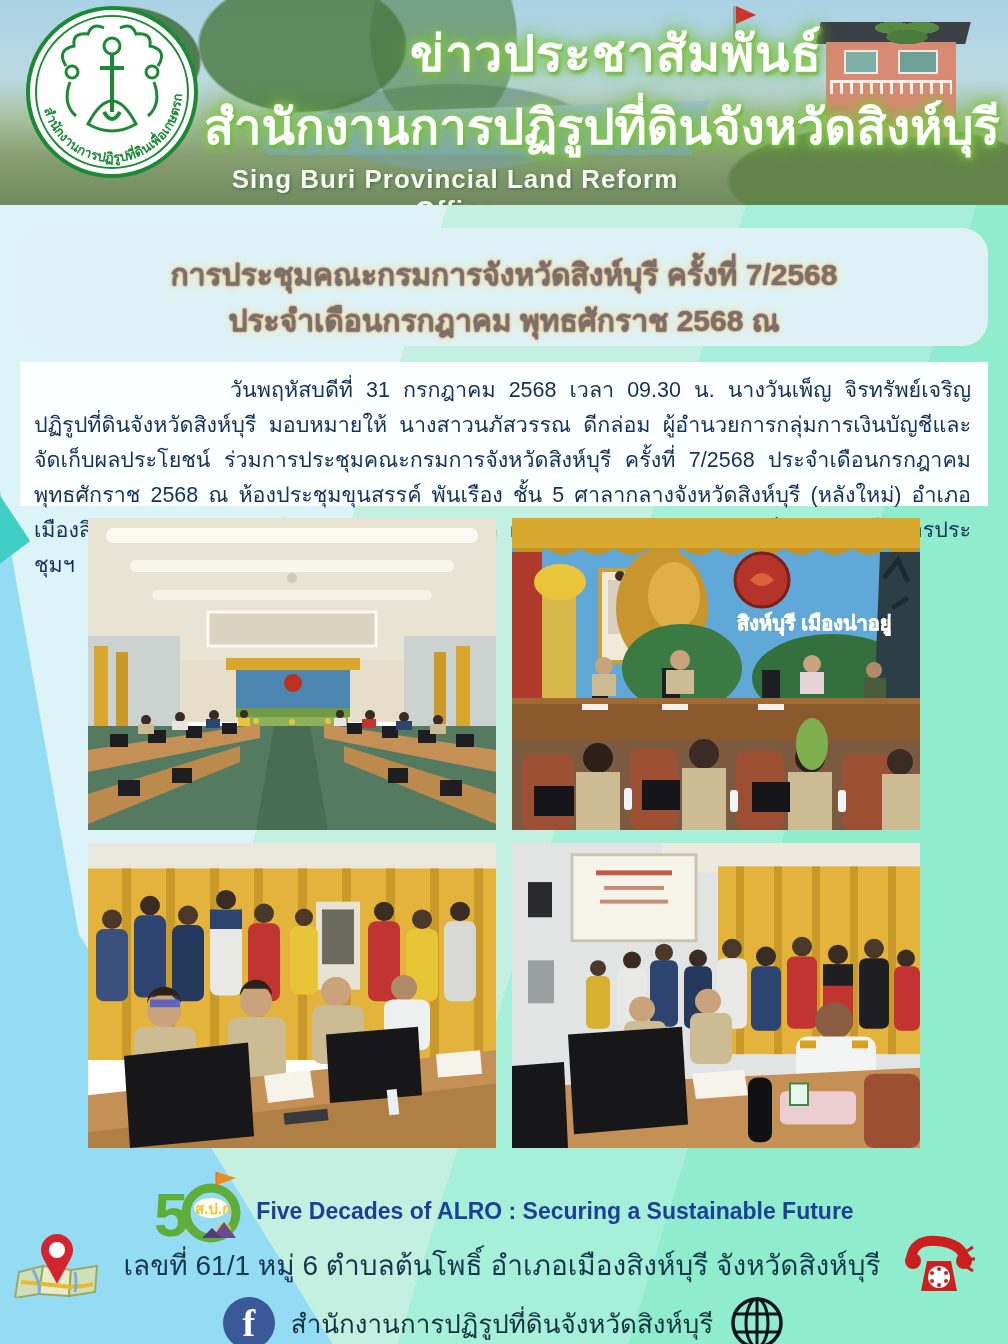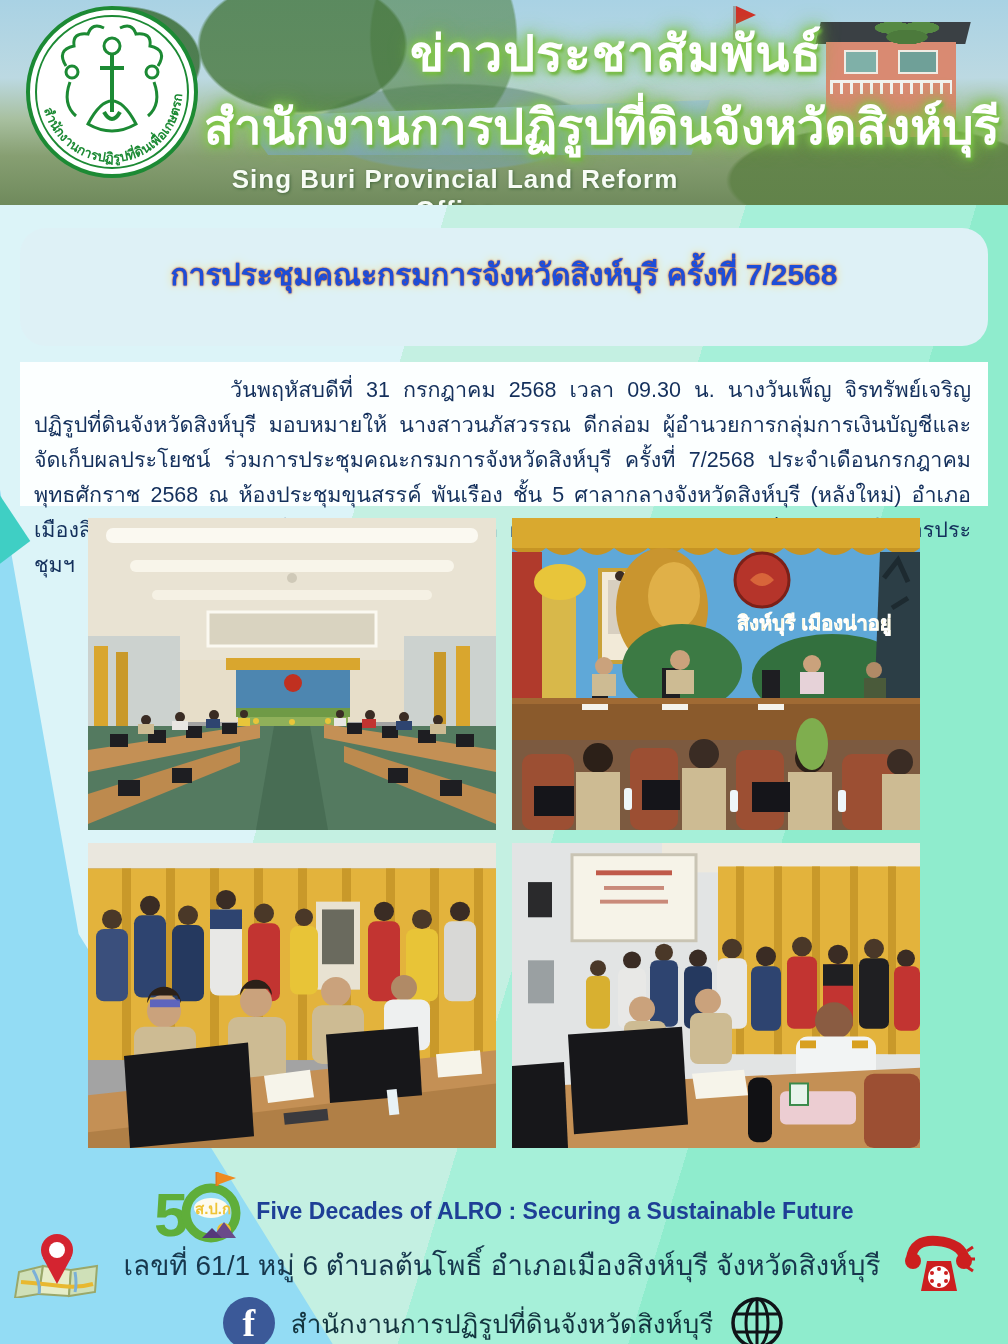--- a/index.html
+++ b/index.html
@@ -64,39 +64,39 @@
     text-shadow:0 0 7px #8bcc52,0 0 14px #84c84c,0 0 22px #6fb53e,2px 3px 3px #63a83c;}
   .h-title3{position:absolute;top:164px;left:200px;width:510px;text-align:center;
     font-size:26px;font-weight:bold;color:#f7fcf5;letter-spacing:1px;
     text-shadow:1px 1px 3px rgba(45,85,45,.65);}
   
   .title-card{
     position:absolute;left:20px;top:228px;width:968px;height:118px;
     background:#def1f6;border-radius:26px;text-align:center;padding-top:24px;
   }
   .title-card .line{
-    font-size:30px;font-weight:bold;color:#1d4ed8;line-height:46px;
+    font-size:30px;font-weight:bold;color:#737373;line-height:46px;
     text-shadow:0 0 2px #b32100,0 0 9px #f6e07e;
   }
   
   .body-card{
     position:absolute;left:20px;top:362px;width:968px;height:144px;
     background:#fcffff;
   }
   .body-card p{
     margin:11px 17px 0 14px;font-size:21.5px;line-height:35px;color:#14305c;
     text-indent:196px;text-align:justify;
   }
   
   .photo-grid{
     position:absolute;left:88px;top:518px;width:832px;height:630px;
     display:grid;grid-template-columns:408px 408px;grid-template-rows:312px 305px;
     column-gap:16px;row-gap:13px;
   }
-  .photo{overflow:hidden;background:#a3a3a3;}
+  .photo{overflow:hidden;background:#ffffff;}
   .photo svg{display:block;width:100%;height:100%;}
   
   .alro-row{position:absolute;left:0;top:1170px;width:1008px;display:flex;justify-content:center;align-items:center;gap:10px;}
   .alro-text{display:flex;flex-direction:column;gap:2px;justify-content:space-between;}
   .alro-en{font-size:23px;font-weight:bold;color:#1e3f96;}
   .alro-th{font-size:24px;font-weight:bold;color:#24479c;}
   .addr-row{position:absolute;left:0;top:1232px;width:988px;display:flex;justify-content:center;align-items:center;gap:22px;}
   .addr-text{font-size:28px;color:#17374d;}
   .phone-num{font-size:30px;color:#1f5a66;letter-spacing:1px;}
   .social-row{position:absolute;left:0;top:1295px;width:1008px;display:flex;justify-content:center;align-items:center;gap:16px;}
@@ -143,20 +143,21 @@
       </text>
     </svg>
 
     <div class="h-title1">ข่าวประชาสัมพันธ์</div>
     <div class="h-title2">สำนักงานการปฏิรูปที่ดินจังหวัดสิงห์บุรี</div>
     <div class="h-title3">Sing Buri Provincial Land Reform Office</div>
   </div>
 
   <div class="title-card">
     <div class="line">การประชุมคณะกรมการจังหวัดสิงห์บุรี ครั้งที่ 7/2568</div>
+    <div class="line">ประจำเดือนกรกฎาคม พุทธศักราช 2568 ณ</div>
   </div>
 
   <div class="body-card">
     <p>วันพฤหัสบดีที่ 31 กรกฎาคม 2568 เวลา 09.30 น. นางวันเพ็ญ จิรทรัพย์เจริญ ปฏิรูปที่ดินจังหวัดสิงห์บุรี มอบหมายให้ นางสาวนภัสวรรณ ดีกล่อม ผู้อำนวยการกลุ่มการเงินบัญชีและจัดเก็บผลประโยชน์ ร่วมการประชุมคณะกรมการจังหวัดสิงห์บุรี ครั้งที่ 7/2568 ประจำเดือนกรกฎาคม พุทธศักราช 2568 ณ ห้องประชุมขุนสรรค์ พันเรือง ชั้น 5 ศาลากลางจังหวัดสิงห์บุรี (หลังใหม่) อำเภอเมืองสิงห์บุรี จังหวัดสิงห์บุรีโดยมี นายสุเมธ  ธีรนิติ ผู้ว่าราชการจังหวัดสิงห์บุรี เป็นประธานในการประชุมฯ</p>
   </div>
 
   <div class="photo-grid">
 
     <div class="photo">
       <svg viewBox="0 0 408 312" preserveAspectRatio="none">

